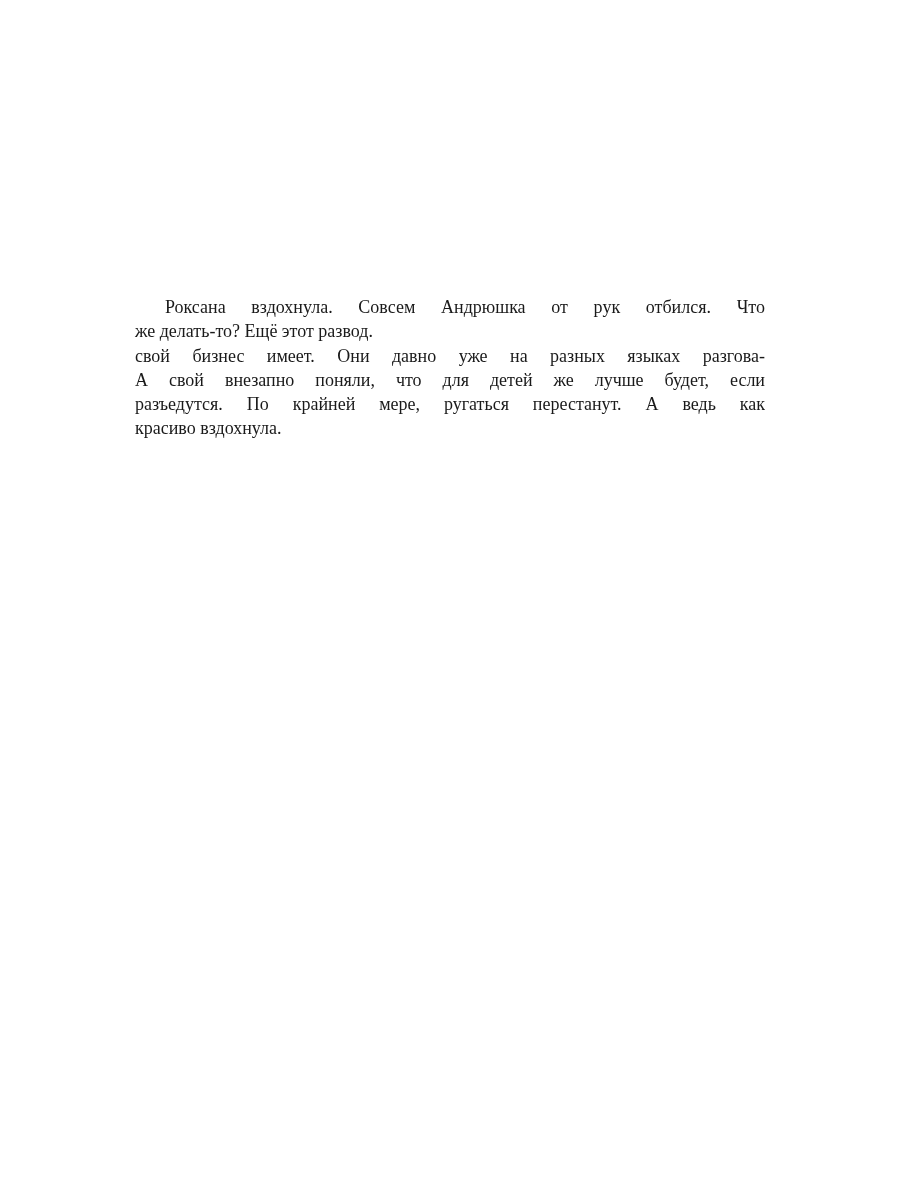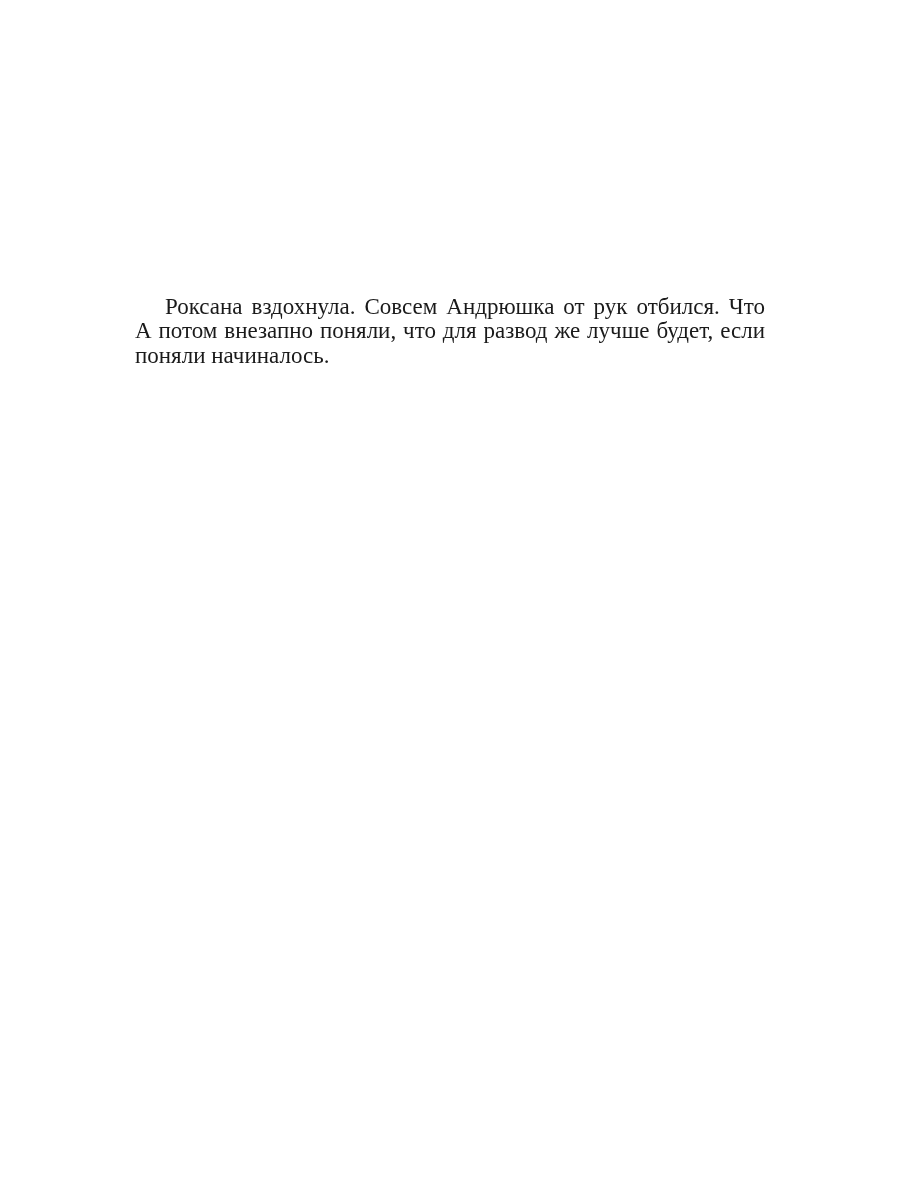--- a/index.html
+++ b/index.html
@@ -20,21 +20,21 @@
       width: 900px;
       height: 1200px;
       background: #ffffff;
     }
     .text-block {
       position: absolute;
       left: 135px;
       top: 295px;
       width: 630px;
       font-family: "Liberation Serif", "DejaVu Serif", serif;
-      font-size: 23px;
+      font-size: 18px;
       line-height: 24.3px;
       color: #1a1a1a;
       text-align: justify;
       hyphens: manual;
     }
     .line {
       display: block;
       white-space: nowrap;
       text-align: justify;
       text-align-last: justify;
@@ -47,19 +47,22 @@
       text-align-last: left;
     }
   </style>
 </head>
 <body>
 
 <div class="page">
   <div class="text-block">
     <div>
       <span class="line indent">Роксана вздохнула. Совсем Андрюшка от рук отбился. Что</span>
+      <span class="line last">же делать-то? Ещё этот развод.</span>
     </div>
     <div>
-      <span class="line">А потом внезапно поняли, что для развод же лучше будет, если</span>
-      <span class="line last">поняли начиналось.</span>
+      <span class="line">свой бизнес имеет. Они давно уже на разных языках разгова-</span>
+      <span class="line">А свой внезапно поняли, что для детей же лучше будет, если</span>
+      <span class="line">разъедутся. По крайней мере, ругаться перестанут. А ведь как</span>
+      <span class="line last">красиво вздохнула.</span>
     </div>
   </div>
 </div>
 
 </body></html>

